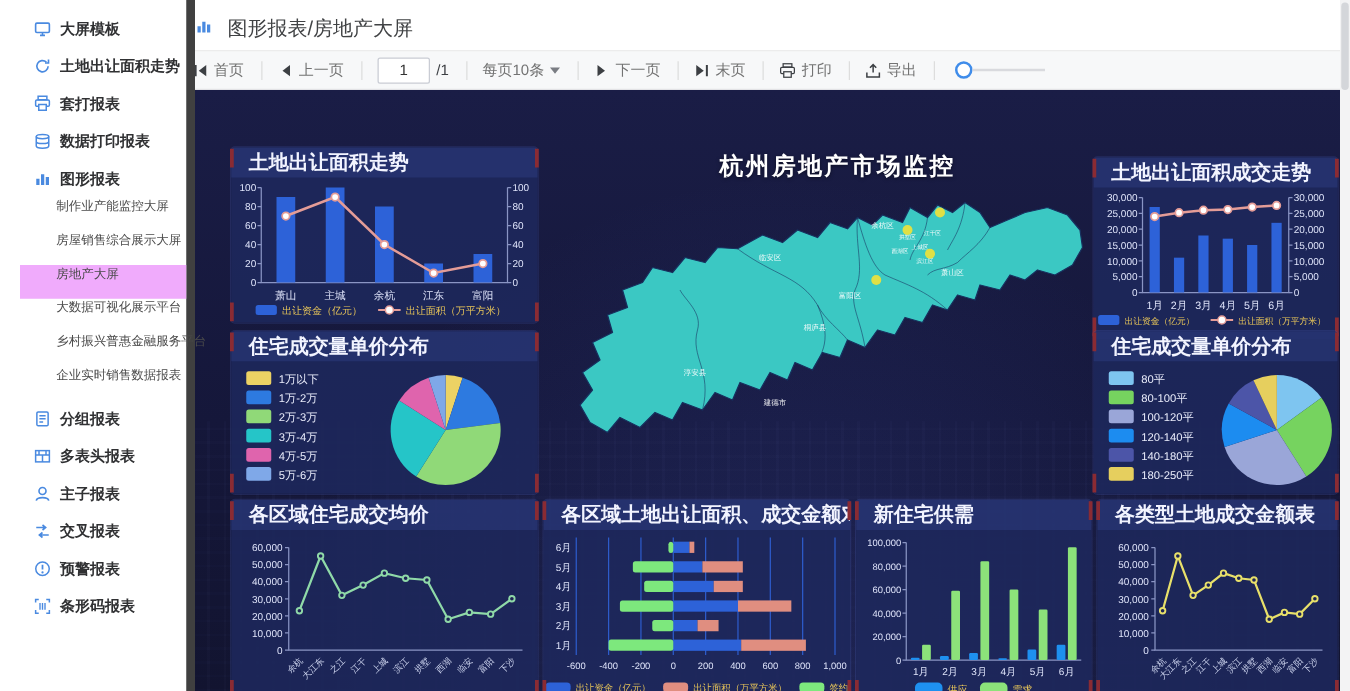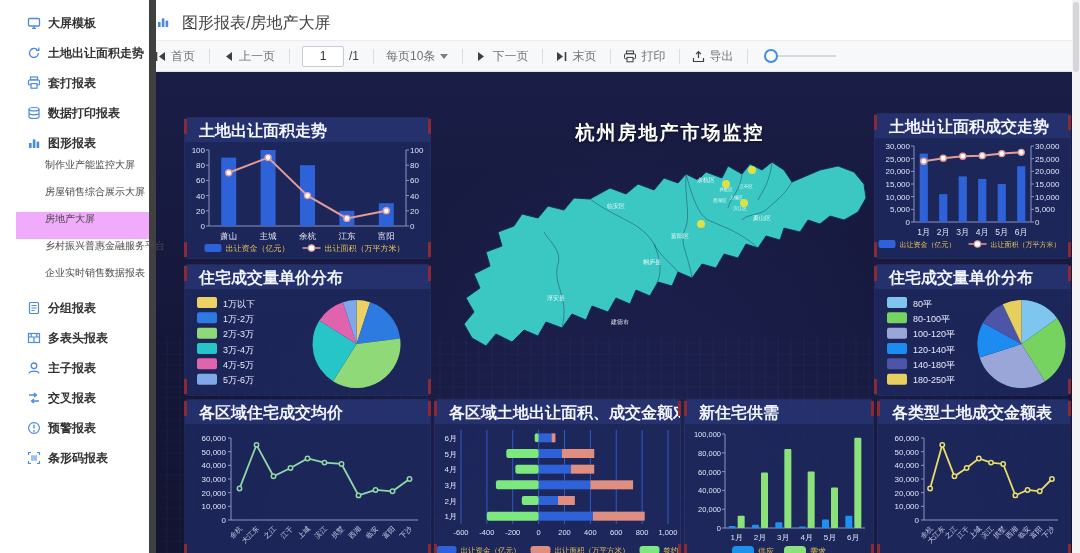--- a/index.html
+++ b/index.html
@@ -95,20 +95,23 @@
       <span class="lbl">图形报表</span>
     </div>
     <div class="side-sub">
       <span class="lbl">制作业产能监控大屏</span>
     </div>
     <div class="side-sub">
       <span class="lbl">房屋销售综合展示大屏</span>
     </div>
     <div class="side-sub active">
       <span class="lbl">房地产大屏</span>
+    </div>
+    <div class="side-sub">
+      <span class="lbl">大数据可视化展示平台</span>
     </div>
     <div class="side-sub">
       <span class="lbl">乡村振兴普惠金融服务平台</span>
     </div>
     <div class="side-sub">
       <span class="lbl">企业实时销售数据报表</span>
     </div>
     <div class="side-item">
       <span class="ic"><svg width="14" height="14" viewBox="0 0 14 14">
           <rect x="2.5" y="1.5" width="9" height="11" rx="1" fill="none" stroke="#4a8ae0" stroke-width="1.2"></rect>
@@ -522,21 +525,21 @@
           <text x="140.36363636363637" y="105" font-size="7" fill="#cdd4ee" text-anchor="end" transform="rotate(-45 140.36363636363637 105)">西湖</text>
           <text x="152.54545454545456" y="105" font-size="7" fill="#cdd4ee" text-anchor="end" transform="rotate(-45 152.54545454545456 105)">临安</text>
           <text x="164.72727272727272" y="105" font-size="7" fill="#cdd4ee" text-anchor="end" transform="rotate(-45 164.72727272727272 105)">富阳</text>
           <text x="176.9090909090909" y="105" font-size="7" fill="#cdd4ee" text-anchor="end" transform="rotate(-45 176.9090909090909 105)">下沙</text>
         </svg></div>
     <i class="ca tl"></i>
       <i class="ca bl"></i>
       <i class="ca tr"></i>
       <i class="ca br"></i>
   </div>
-  <div class="panel" style="left:735px;top:42px;width:195px;height:144px">
+  <div class="panel" style="left:735px;top:54px;width:195px;height:144px">
     <div class="ptitle">土地出让面积成交走势</div>
     <div class="chart"><svg width="195" height="116" viewBox="0 0 195 116">
           <text x="35" y="87" font-size="8" fill="#dfe4fa" text-anchor="end">0</text>
           <text x="160" y="87" font-size="8" fill="#dfe4fa" text-anchor="start">0</text>
           <path d="M36 84h3 M156 84h3" stroke="#8a95c4" stroke-width="1"></path>
           <text x="35" y="74.33333333333334" font-size="8" fill="#dfe4fa" text-anchor="end">5,000</text>
           <text x="160" y="74.33333333333334" font-size="8" fill="#dfe4fa" text-anchor="start">5,000</text>
           <path d="M36 71.33333333333334h3 M156 71.33333333333334h3" stroke="#8a95c4" stroke-width="1"></path>
           <text x="35" y="61.66666666666667" font-size="8" fill="#dfe4fa" text-anchor="end">10,000</text>
           <text x="160" y="61.66666666666667" font-size="8" fill="#dfe4fa" text-anchor="start">10,000</text>

